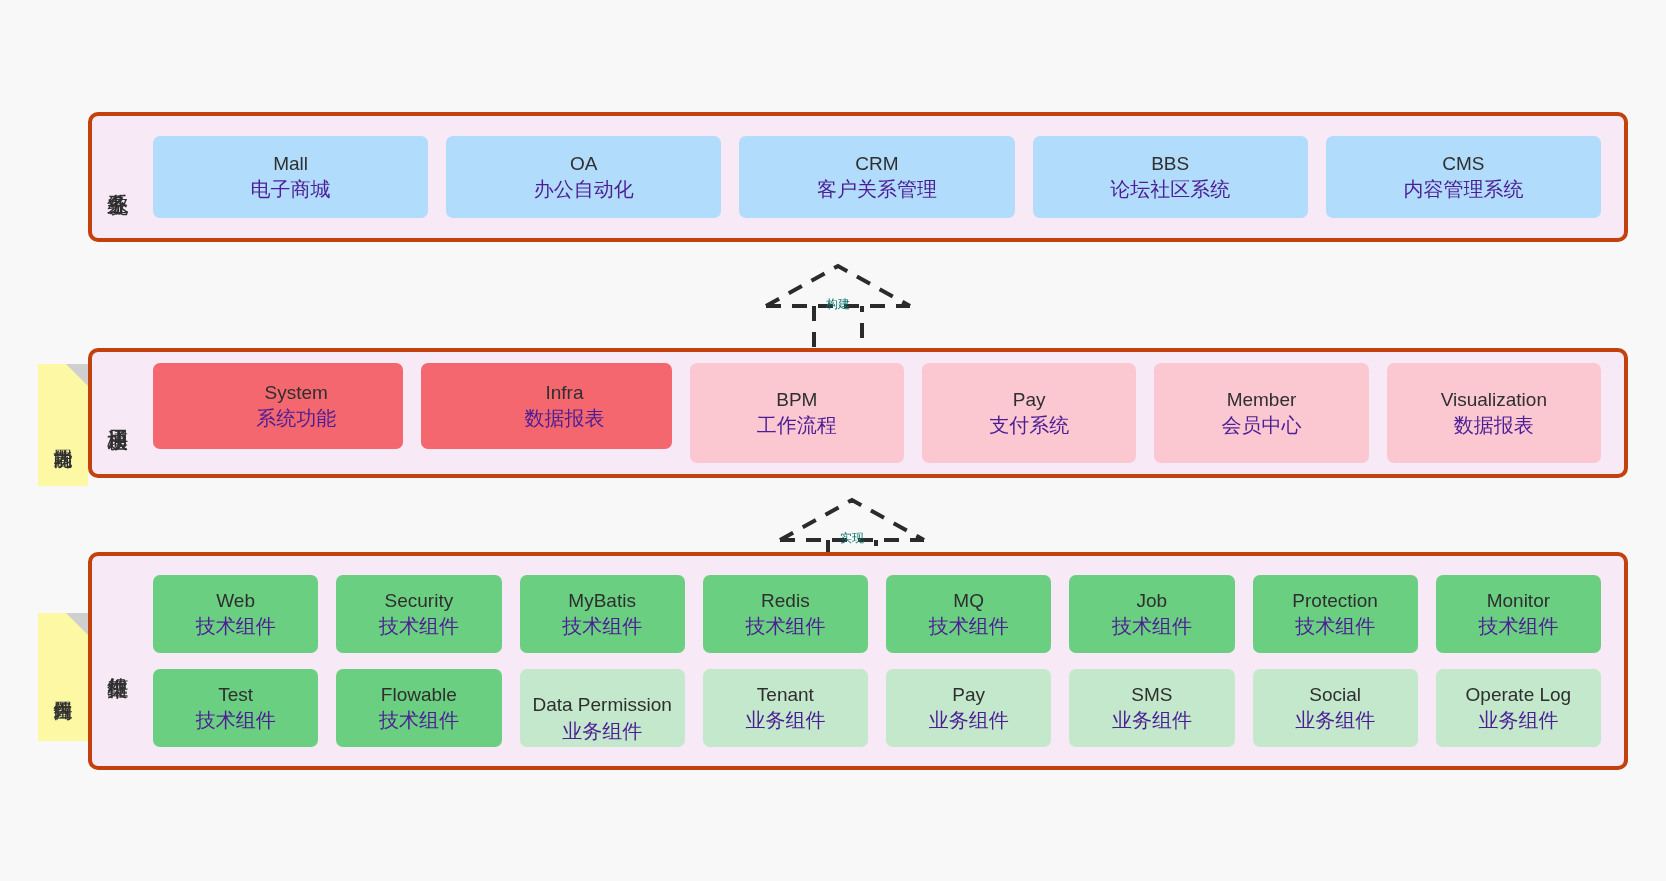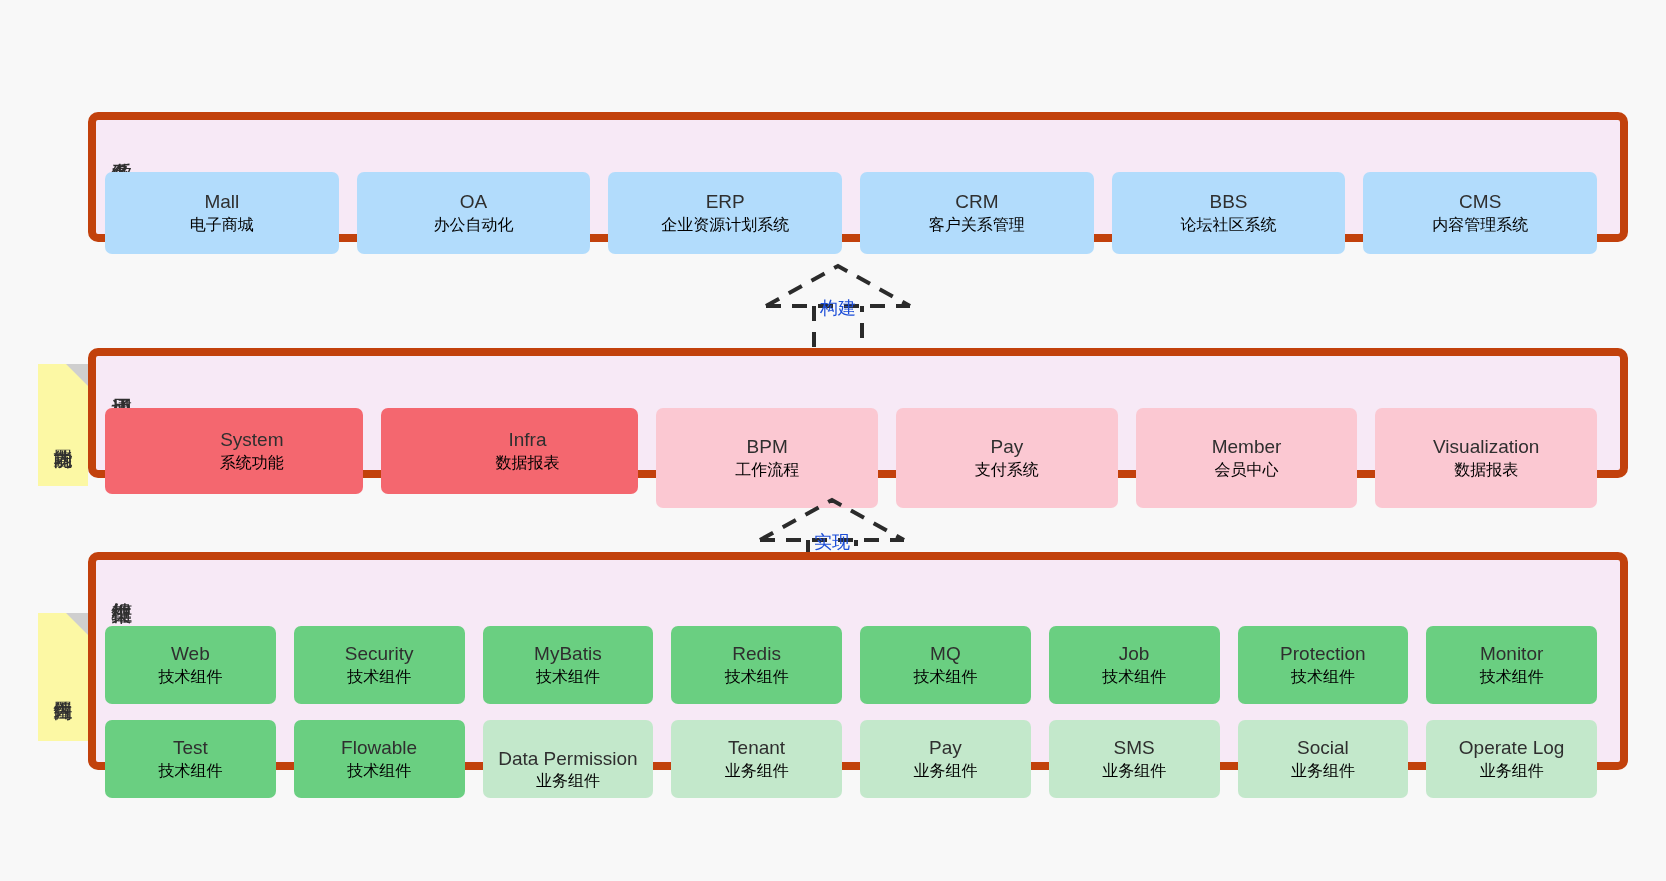--- a/index.html
+++ b/index.html
@@ -20,26 +20,25 @@
     position: absolute;
     left: 0; top: 0;
     width: 1666px;
     height: 881px;
   }
 
   
   .band {
     position: absolute;
     background: #f7e9f6;
-    border: 8px solid #c2410c;
+    border: 4px solid #c2410c;
     border-radius: 10px;
     box-sizing: border-box;
     display: flex;
     align-items: stretch;
-    flex-direction: column;
   }
 
   .band-title {
     width: 52px;
     flex: 0 0 52px;
     display: flex;
     align-items: center;
     justify-content: center;
     font-size: 21px;
     line-height: 1.13;
@@ -85,22 +84,22 @@
     box-sizing: border-box;
     line-height: 1.3;
     user-select: none;
   }
   .card .en {
     font-size: 19px;
     color: #2f2f2f;
     white-space: nowrap;
   }
   .card .cn {
-    font-size: 16px;
-    color: #000000;
+    font-size: 20px;
+    color: #4c1d95;
     white-space: nowrap;
   }
   .card.wrap .en { white-space: normal; margin-top: 21px; }
 
   .card-blue   { background: #b2dcfc; height: 82px; }
   .card-red    { background: #f4676f; height: 86px; padding-left: 36px; }
   .card-pink   { background: #fbc8d2; height: 100px; }
   .card-green  { background: #6acf81; height: 78px; }
   .card-green-light { background: #c3e8cb; height: 78px; }
 
@@ -137,22 +136,22 @@
     position: absolute;
     width: 180px;
     height: 96px;
   }
   .arrow svg { display: block; }
   .arrow-label {
     position: absolute;
     left: 50%;
     transform: translateX(-50%);
     top: 38px;
-    font-size: 18px;
-    color: #1d4ed8;
+    font-size: 12px;
+    color: #0f766e;
     background: transparent;
     white-space: nowrap;
     user-select: none;
   }
 </style>
 </head>
 <body>
 
 <div class="canvas">
 
@@ -160,24 +159,20 @@
     <div class="band-title">业务系统</div>
     <div class="band-items">
       <div class="row">
         <div class="card card-blue">
           <span class="en">Mall</span>
           <span class="cn">电子商城</span>
         </div>
         <div class="card card-blue">
           <span class="en">OA</span>
           <span class="cn">办公自动化</span>
-        </div>
-        <div class="card card-blue">
-          <span class="en">ERP</span>
-          <span class="cn">企业资源计划系统</span>
         </div>
         <div class="card card-blue">
           <span class="en">CRM</span>
           <span class="cn">客户关系管理</span>
         </div>
         <div class="card card-blue">
           <span class="en">BBS</span>
           <span class="cn">论坛社区系统</span>
         </div>
         <div class="card card-blue">
@@ -227,21 +222,21 @@
           <span class="cn">会员中心</span>
         </div>
         <div class="card card-pink">
           <span class="en">Visualization</span>
           <span class="cn">数据报表</span>
         </div>
       </div>
     </div>
   </div>
 
-  <div class="arrow" style="left:742px; top:492px;">
+  <div class="arrow" style="left:762px; top:492px;">
     <svg width="180" height="96" viewBox="0 0 180 96">
       <path d="M18 48 L90 8 L162 48" fill="none" stroke="#2b2b2b" stroke-width="4" stroke-dasharray="15,11" stroke-linecap="butt"></path>
       <path d="M18 48 L162 48" fill="none" stroke="#2b2b2b" stroke-width="4" stroke-dasharray="15,11" stroke-linecap="butt"></path>
       <path d="M66 48 L66 92 L114 92 L114 48" fill="none" stroke="#2b2b2b" stroke-width="4" stroke-dasharray="15,11" stroke-linecap="butt"></path>
     </svg>
     <div class="arrow-label">实现</div>
   </div>
 
   <div class="note" style="left:38px; top:613px; height:128px;">
     <span class="fold"></span>

